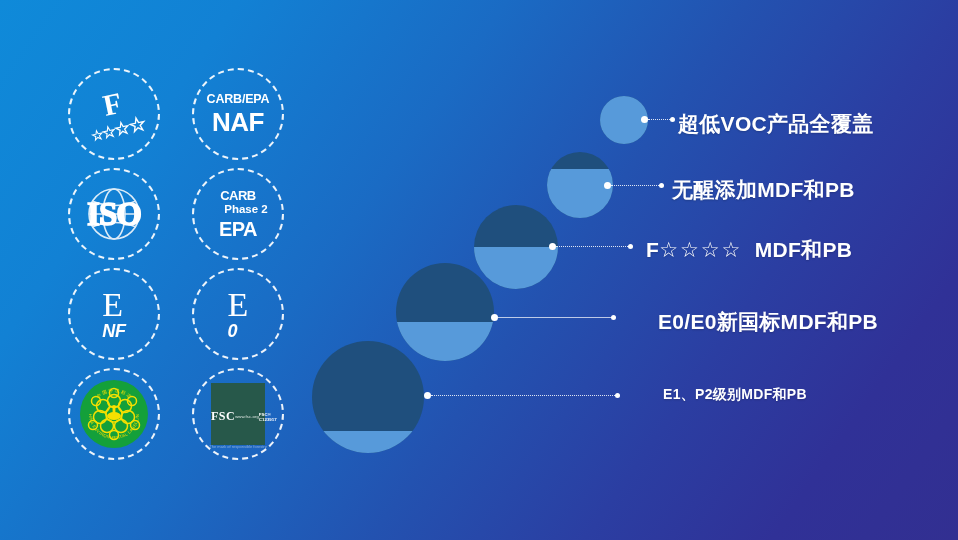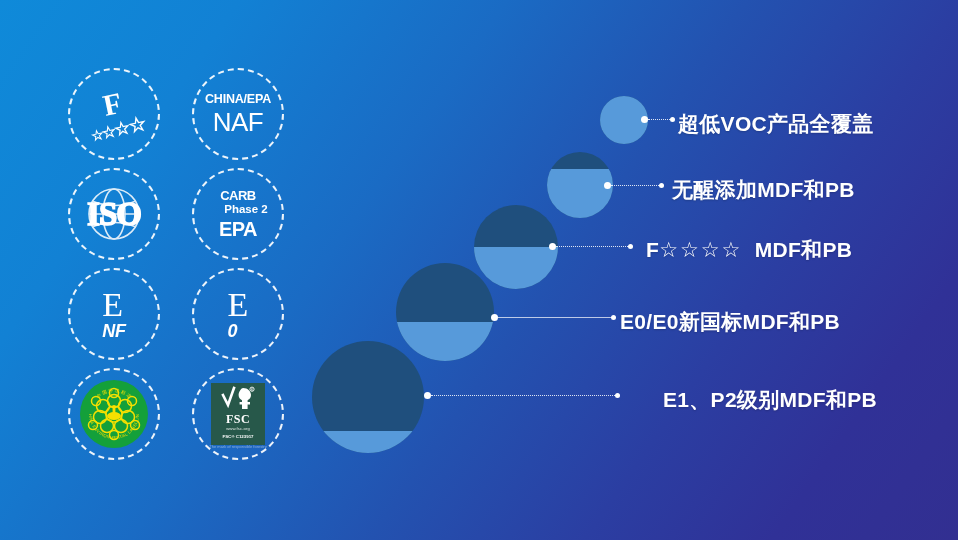--- a/index.html
+++ b/index.html
@@ -86,21 +86,21 @@
 
   
   .carb-naf .l1 {
     font-size: 12.5px;
     font-weight: bold;
     letter-spacing: -0.2px;
     margin-bottom: 3px;
   }
   .carb-naf .l2 {
     font-size: 26px;
-    font-weight: normal;
+    font-weight: bold;
     letter-spacing: -0.5px;
   }
 
   
   .iso-wrap {
     position: relative;
     width: 84px;
     height: 60px;
     display: flex;
     align-items: center;
@@ -168,21 +168,21 @@
     position: relative;
     overflow: hidden;
   }
 
   
   .fsc {
     width: 54px;
     height: 62px;
     background: #27584a;
     display: flex;
-    flex-direction: column;
+    flex-direction: row;
     align-items: center;
     justify-content: flex-start;
     padding-top: 3px;
     box-sizing: border-box;
   }
   .fsc-mark { margin-bottom: 1px; }
   .fsc-name {
     font-size: 12px;
     font-weight: bold;
     font-family: "Liberation Serif", serif;
@@ -288,21 +288,21 @@
       <div class="badge-inner fstar">
         <span class="f-letter">F</span>
         <span class="stars">
           <span class="s1">☆</span><span class="s2">☆</span><span class="s3">☆</span><span class="s4">☆</span>
         </span>
       </div>
     </div>
 
     <div class="badge">
       <div class="badge-inner carb-naf">
-        <div class="l1">CHINA/EPA</div>
+        <div class="l1">CARB/EPA</div>
         <div class="l2">NAF</div>
       </div>
     </div>
 
     <div class="badge">
       <div class="iso-wrap">
         <svg class="iso-globe" width="74" height="56" viewBox="0 0 74 56">
           <g fill="none" stroke="#ffffff" stroke-width="1.6">
             <circle cx="37" cy="28" r="25"></circle>
             <ellipse cx="37" cy="28" rx="11" ry="25"></ellipse>
@@ -449,16 +449,16 @@
     <span class="dot"></span>
     <span class="line"></span>
     <span class="dot small"></span>
   </div>
 
   <div class="row-label" id="l0" style="left: 678px; top: 110px; font-size: 21px;">超低VOC产品全覆盖</div>
   <div class="row-label" id="l2" style="left: 646px; top: 236px; font-size: 21px;">
     <span>F</span><span class="stars-inline">☆☆☆☆</span>&nbsp; <span>MDF和PB</span>
   </div>
   <div class="row-label" id="l1" style="left: 672px; top: 176px; font-size: 21px;">无醒添加MDF和PB</div>
-  <div class="row-label" id="l3" style="left: 620px; top: 308px; font-size: 21px;">E0/E0新国标MDF和PB</div>
-  <div class="row-label" id="l4" style="left: 663px; top: 386px; font-size: 21px;">E1、P2级别MDF和PB</div>
+  <div class="row-label" id="l3" style="left: 658px; top: 308px; font-size: 21px;">E0/E0新国标MDF和PB</div>
+  <div class="row-label" id="l4" style="left: 663px; top: 386px; font-size: 14px;">E1、P2级别MDF和PB</div>
 
 </div>
 
 </body></html>

